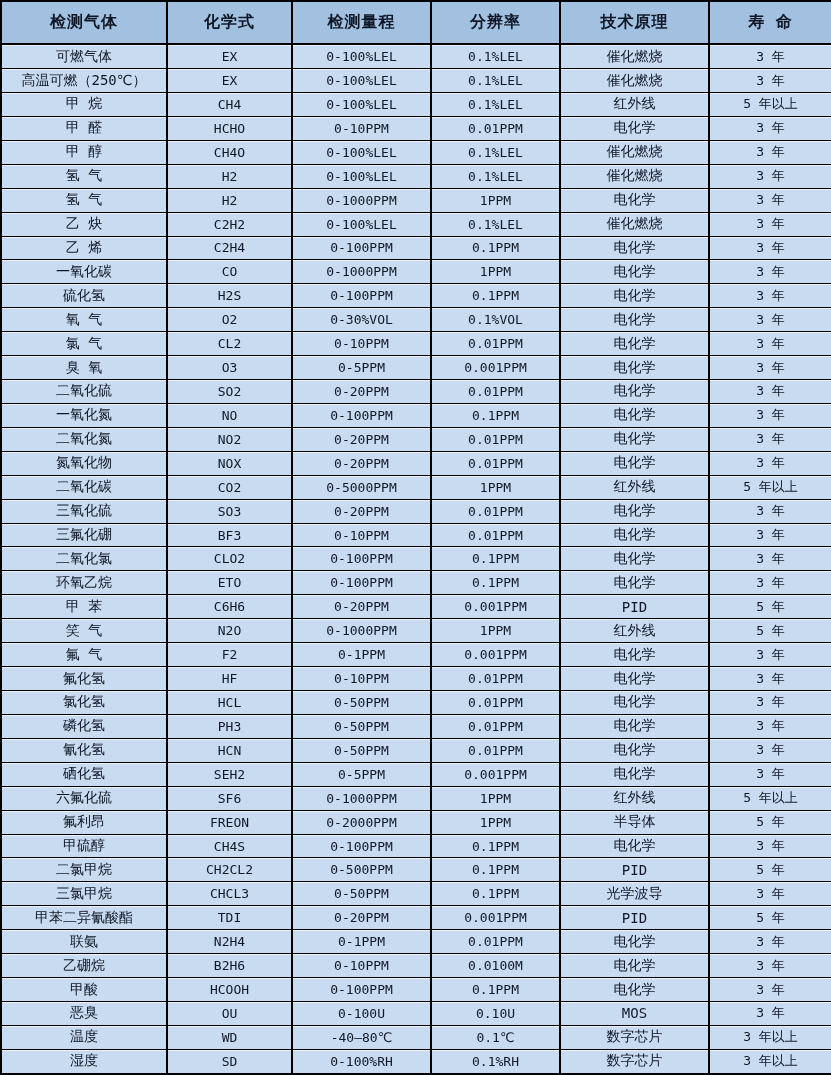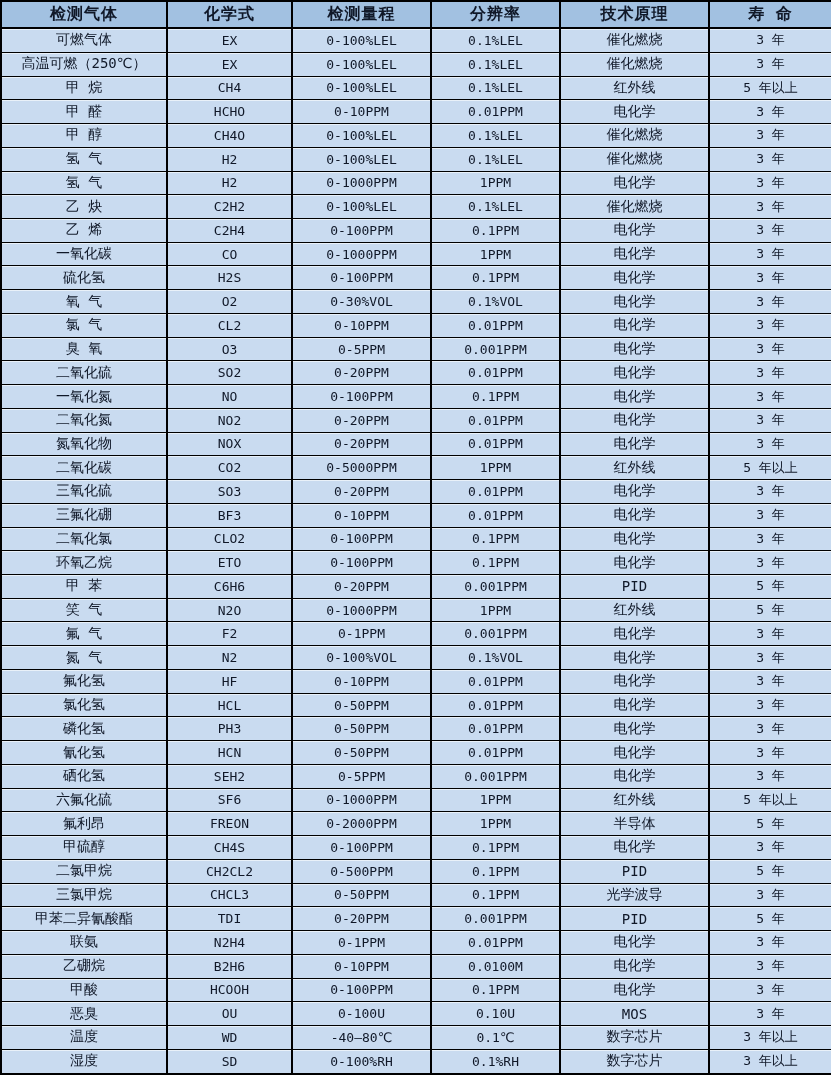--- a/index.html
+++ b/index.html
@@ -25,21 +25,21 @@
     background: #a2c1e1;
     color: #101828;
     font-size: 16px;
     font-weight: bold;
     text-align: center;
     vertical-align: middle;
     border-left: 2px solid #000000;
     border-right: 2px solid #000000;
     border-bottom: 2px solid #000000;
     height: 25px;
-    padding: 0;
+    padding: 8px;
     letter-spacing: 1px;
   }
   table.gas-table td {
     background: #c9dbf0;
     color: #101828;
     font-size: 13px;
     text-align: center;
     vertical-align: middle;
     border-left: 2px solid #000000;
     border-right: 2px solid #000000;
@@ -280,28 +280,20 @@
         </tr>
         <tr>
           <td class="gas-name">氟 气</td>
           <td>F2</td>
           <td>0-1PPM</td>
           <td>0.001PPM</td>
           <td class="gas-name">电化学</td>
           <td>3 年</td>
         </tr>
         <tr>
-          <td class="gas-name">氮 气</td>
-          <td>N2</td>
-          <td>0-100%VOL</td>
-          <td>0.1%VOL</td>
-          <td class="gas-name">电化学</td>
-          <td>3 年</td>
-        </tr>
-        <tr>
           <td class="gas-name">氟化氢</td>
           <td>HF</td>
           <td>0-10PPM</td>
           <td>0.01PPM</td>
           <td class="gas-name">电化学</td>
           <td>3 年</td>
         </tr>
         <tr>
           <td class="gas-name">氯化氢</td>
           <td>HCL</td>

